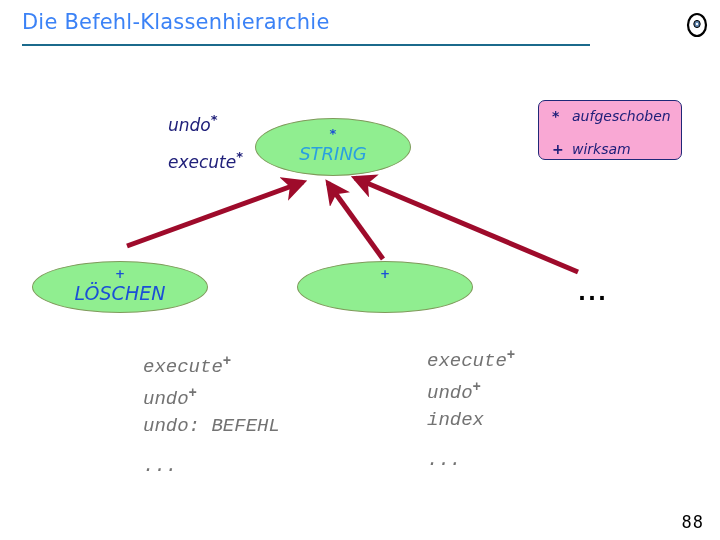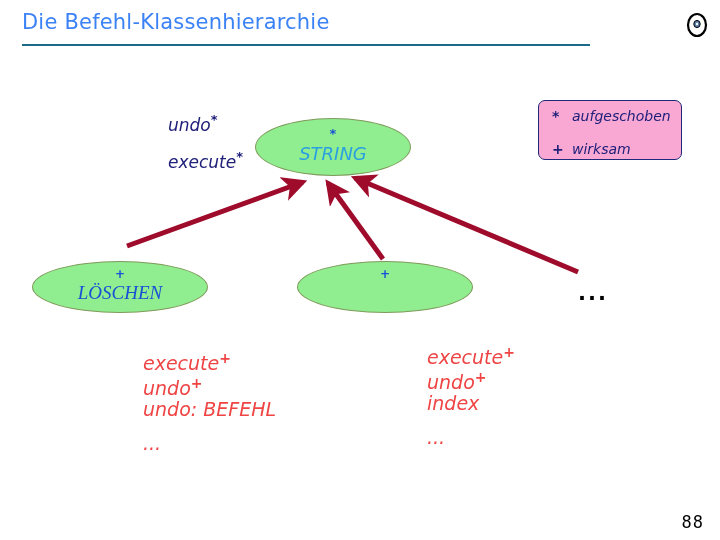--- a/index.html
+++ b/index.html
@@ -103,21 +103,21 @@
   #ellipse-befehl {
     left: 255px; top: 118px; width: 156px; height: 58px;
   }
   #ellipse-befehl .el-mark { top: 7px; }
   #ellipse-befehl .el-label { top: 24px; font-size: 18px; color: #2AA0E0; }
 
   #ellipse-loeschen {
     left: 32px; top: 261px; width: 176px; height: 52px;
   }
   #ellipse-loeschen .el-mark { top: 5px; font-size: 12px; }
-  #ellipse-loeschen .el-label { top: 20px; font-size: 19px; font-family: Liberation Serif, serif; }
+  #ellipse-loeschen .el-label { top: 20px; font-size: 19px; }
 
   #ellipse-einfuegen {
     left: 297px; top: 261px; width: 176px; height: 52px;
   }
   #ellipse-einfuegen .el-mark { top: 5px; font-size: 12px; }
   #ellipse-einfuegen .el-label { top: 20px; font-size: 19px; }
 
   
   #befehl-features {
     position: absolute;
@@ -132,25 +132,26 @@
   #befehl-features .sup {
     font-size: 13px;
     vertical-align: super;
     font-style: normal;
     font-weight: bold;
   }
 
   
   .attr-block {
     position: absolute;
-    color: #ef4444;
+    color: #737373;
     font-size: 19px;
     font-style: italic;
-    line-height: 20px;
-    white-space: nowrap;
+    line-height: 26px;
+    white-space: nowrap;
+    font-family: Liberation Mono, monospace;
   }
   .attr-block .sup {
     font-size: 14px;
     vertical-align: super;
     font-style: normal;
     font-weight: bold;
   }
   .attr-block .gap { display: block; height: 14px; }
   #attrs-loeschen { left: 143px; top: 348px; }
   #attrs-einfuegen { left: 427px; top: 342px; }

